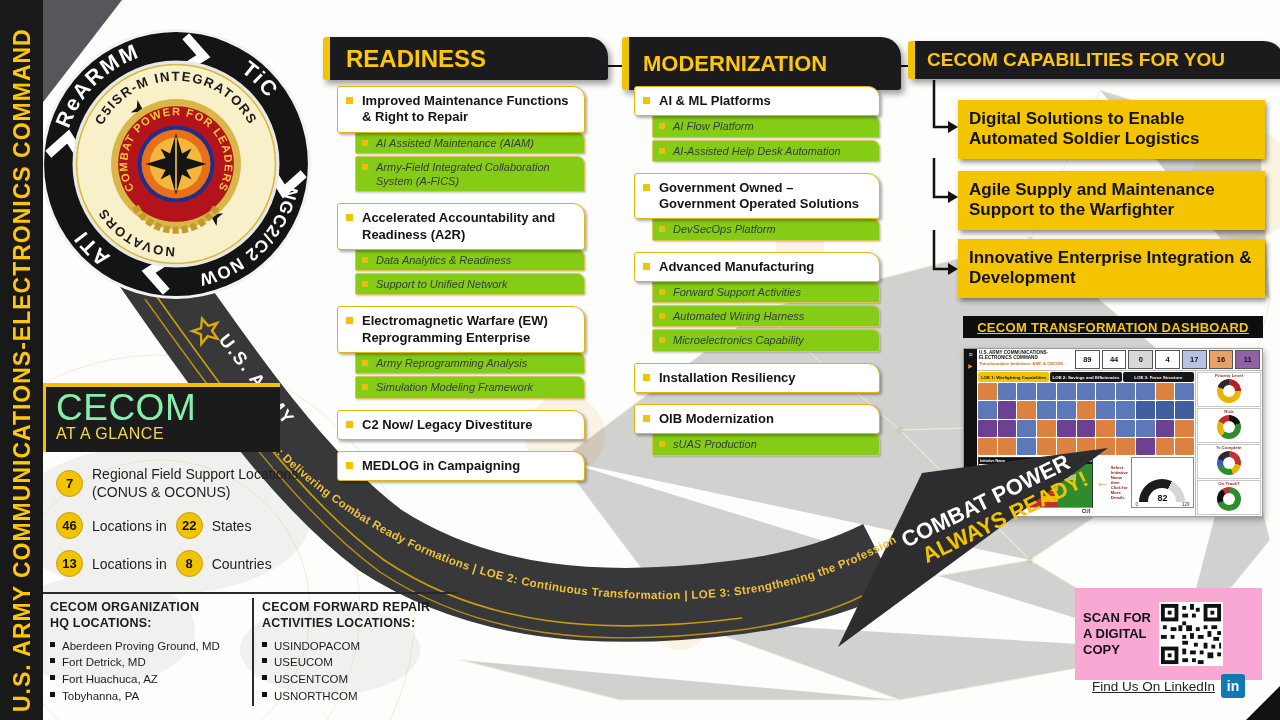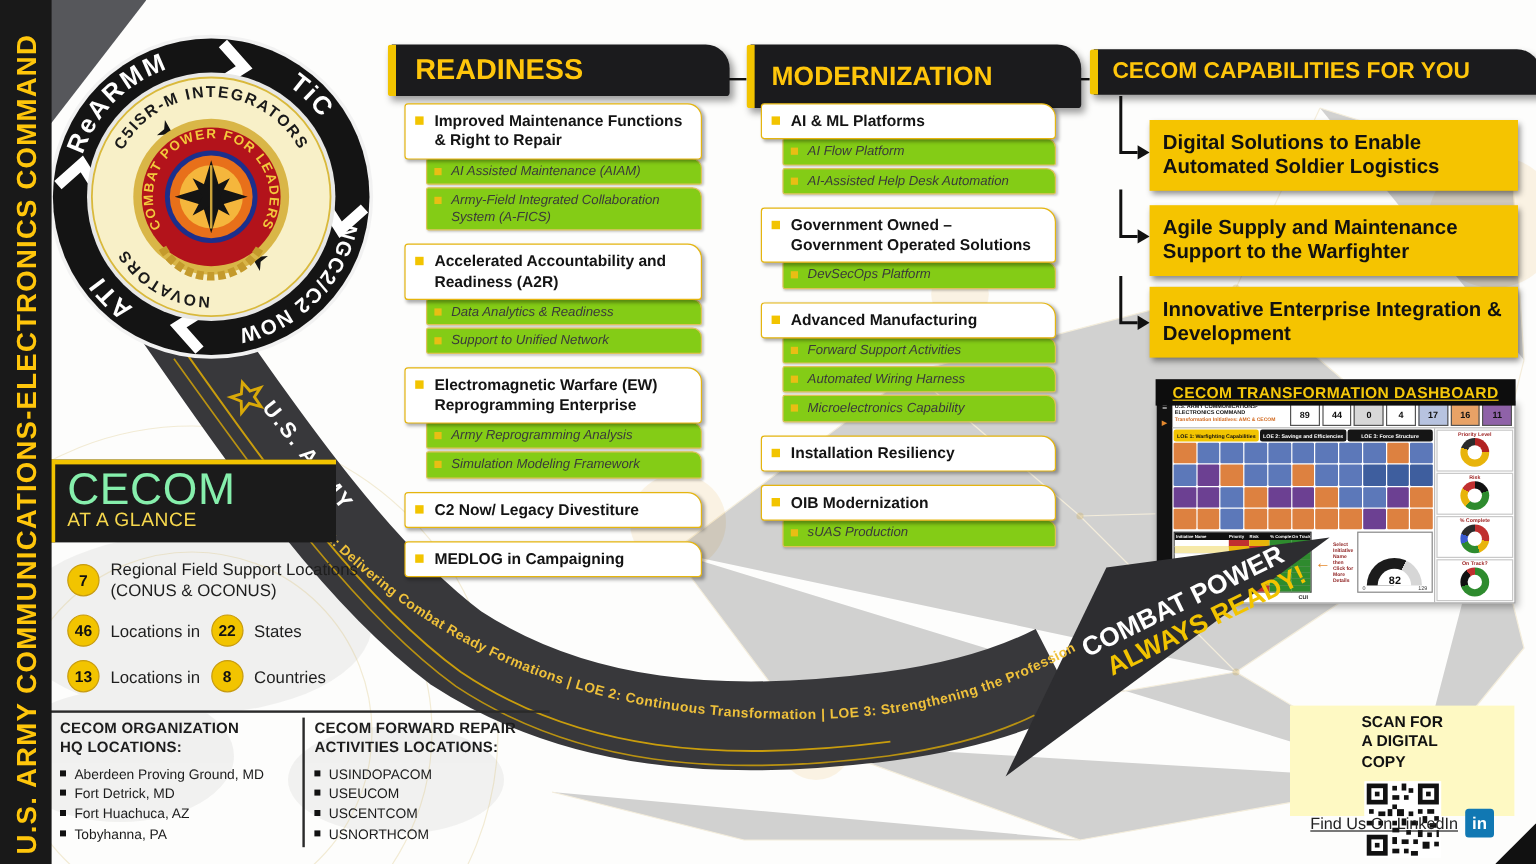--- a/index.html
+++ b/index.html
@@ -45,21 +45,21 @@
   
   .cap-box{position:absolute;left:958px;width:307px;background:#F5C400;color:#111;font-weight:bold;
            font-size:17px;line-height:1.2;padding:9px 11px;box-sizing:border-box;z-index:6;
            box-shadow:2px 3px 5px rgba(0,0,0,.45);}
   .cap-conn{position:absolute;z-index:5;}
 
   
   .dash-title{position:absolute;left:963px;top:316px;width:300px;height:22px;background:#0d0d0d;
               z-index:6;display:flex;align-items:center;justify-content:center;}
   .dash-title span{color:#F6C80A;font-weight:bold;font-size:13px;text-decoration:underline;letter-spacing:.3px;}
-  .dash{position:absolute;left:963px;top:334px;width:300px;height:169px;background:#fff;
+  .dash{position:absolute;left:963px;top:348px;width:300px;height:169px;background:#fff;
         border:1px solid #9a9a9a;box-sizing:border-box;z-index:3;display:flex;box-shadow:2px 3px 6px rgba(0,0,0,.3);}
   .dash-rail{width:13px;background:#111;color:#eee;display:flex;flex-direction:column;align-items:center;
              font-size:7px;padding-top:2px;gap:4px;}
   .dash-rail .play{color:#E58A2F;font-size:6px;}
   .dash-main{flex:1;display:flex;flex-direction:column;min-width:0;}
   .dash-top{display:flex;height:21px;border-bottom:1px solid #bbb;align-items:stretch;}
   .dash-head{width:92px;padding:1px 2px;overflow:hidden;}
   .dash-app-title{font-size:4.6px;font-weight:bold;color:#111;line-height:1.15;}
   .dash-app-sub{font-size:4.2px;color:#d2691e;font-weight:bold;}
   .dash-stats{flex:1;display:flex;gap:2px;padding:1px 2px;}
@@ -108,22 +108,22 @@
   
   .loc-divider-h{position:absolute;left:42px;top:592px;width:416px;height:1.5px;background:#2a2a2a;z-index:6;}
   .loc-divider-v{position:absolute;left:252px;top:598px;width:1.5px;height:108px;background:#2a2a2a;z-index:6;}
   .loc-block{position:absolute;z-index:6;color:#1c1c1c;}
   .loc-title{font-weight:bold;font-size:12.5px;line-height:1.3;letter-spacing:.2px;}
   .loc-list{list-style:none;margin:6px 0 0 0;padding:0;font-size:11.5px;line-height:1.45;}
   .loc-list li{position:relative;padding-left:12px;}
   .loc-list li::before{content:'';position:absolute;left:0;top:4px;width:5px;height:5px;background:#111;}
 
   
-  .scan-box{position:absolute;left:1075px;top:588px;width:187px;height:92px;background:#fef9c3;z-index:6;
-            display:flex;align-items:center;gap:8px;padding:6px 8px;box-sizing:border-box;flex-direction:column;}
+  .scan-box{position:absolute;left:1075px;top:588px;width:187px;height:92px;background:#f9a8d4;z-index:6;
+            display:flex;align-items:center;gap:8px;padding:6px 8px;box-sizing:border-box;}
   .scan-text{font-weight:bold;font-size:13px;color:#111;white-space:pre-line;line-height:1.25;}
   .qr{background:#fff;flex:0 0 64px;width:64px;height:64px;}
   .linkedin-row{position:absolute;left:963px;top:674px;width:300px;z-index:6;display:flex;align-items:center;
                 justify-content:flex-end;gap:6px;padding-right:18px;box-sizing:border-box;}
   .linkedin-label{font-size:13.5px;color:#222;text-decoration:underline;}
   .li-icon{width:24px;height:24px;background:#1178b3;border-radius:3px;color:#fff;font-weight:bold;
            font-size:14px;display:flex;align-items:center;justify-content:center;}
   .br-corner{position:absolute;right:0;bottom:0;width:34px;height:34px;z-index:6;
              clip-path:polygon(100% 0,100% 100%,0 100%);background:#111;}
 </style>

